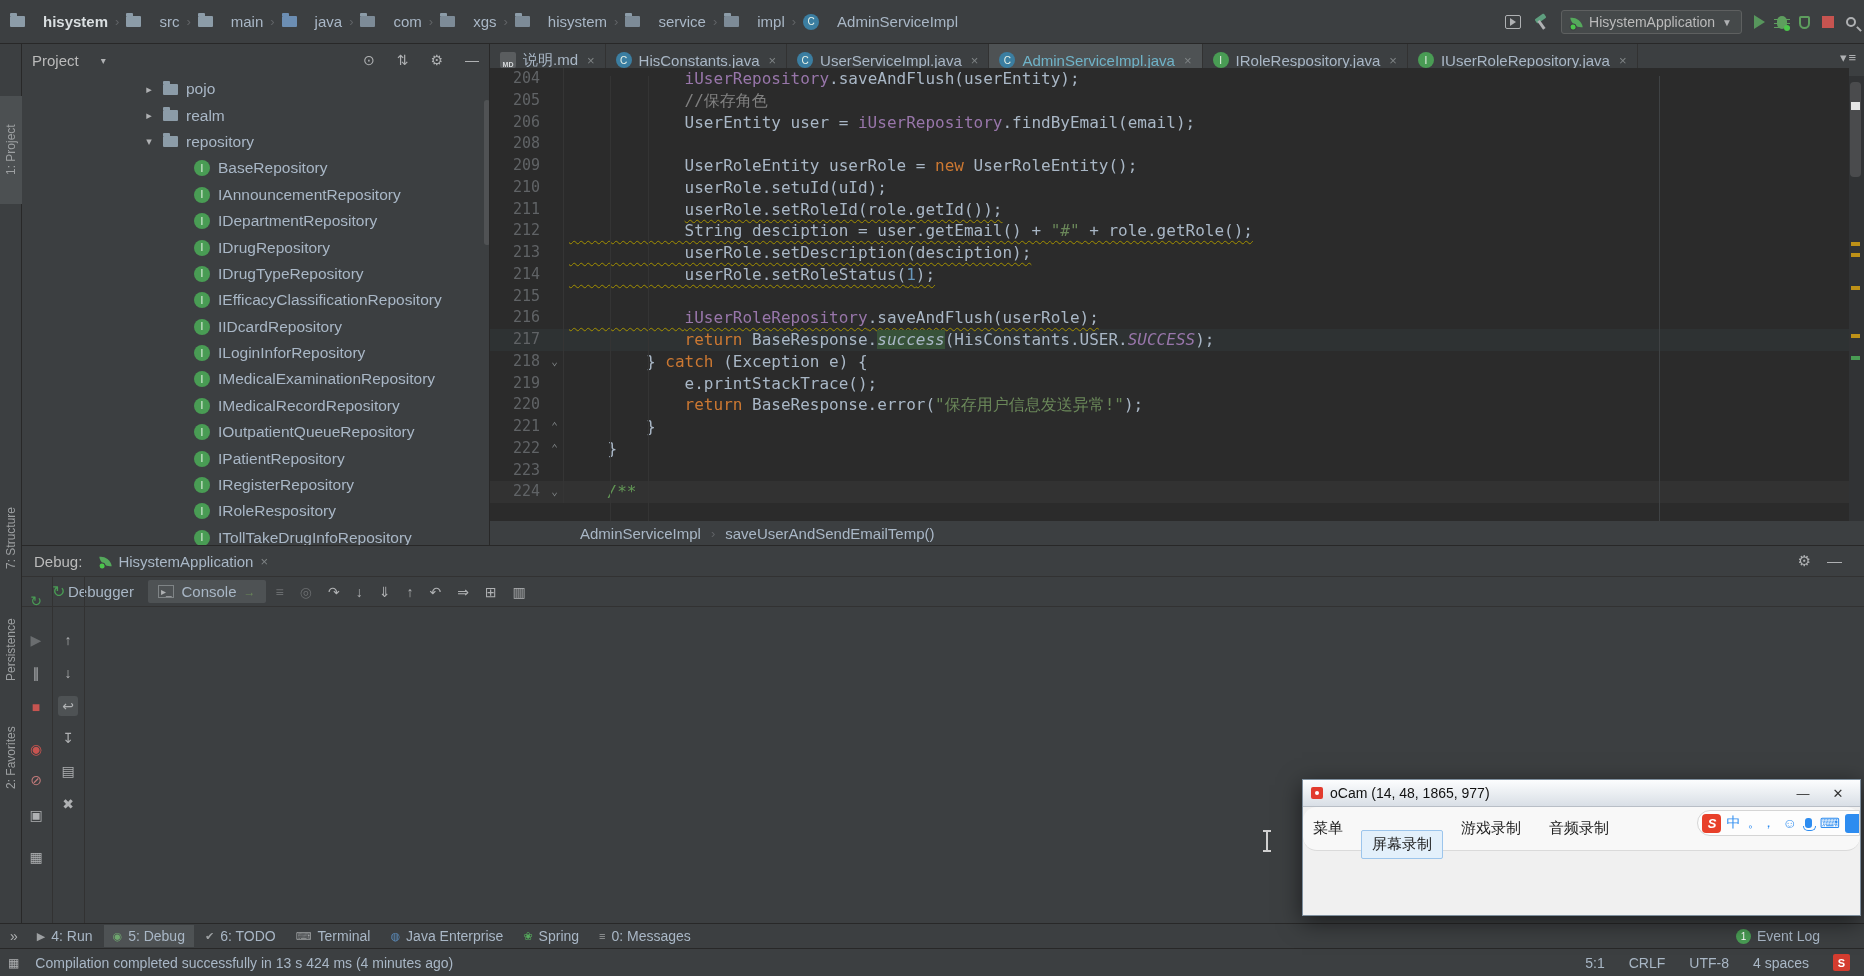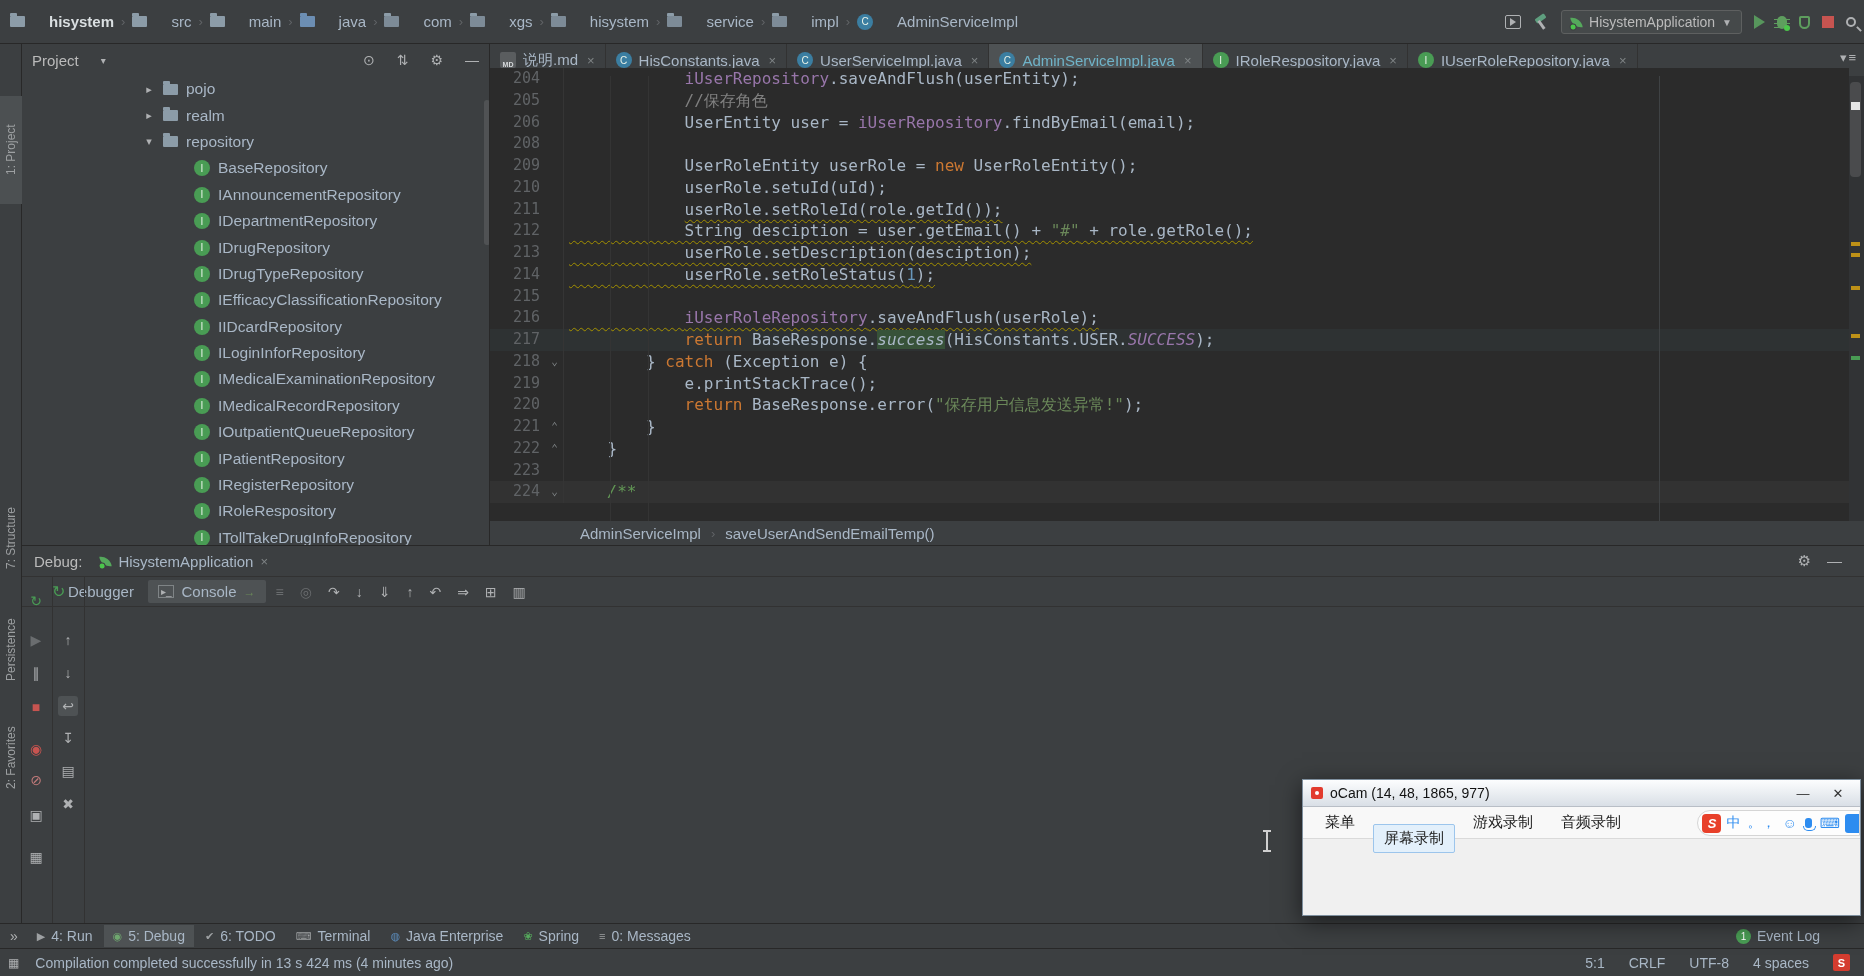--- a/index.html
+++ b/index.html
@@ -3,21 +3,21 @@
 <meta charset="utf-8">
 <style>
   html,body{margin:0;padding:0;background:#1e1e1e;}
   *{box-sizing:border-box;}
   #app{position:relative;width:1864px;height:976px;background:#2B2B2B;overflow:hidden;
        font-family:"Liberation Sans",sans-serif;color:#A9B7C6;-webkit-font-smoothing:antialiased;}
   .abs{position:absolute;}
   
   #topbar{left:0;top:0;width:1864px;height:44px;background:#3C3F41;border-bottom:1px solid #282828;
           display:flex;align-items:center;padding-left:10px;font-size:15px;}
-  .crumb{display:inline-flex;align-items:center;gap:24px;color:#A9B7C6;cursor:default;text-align:center;}
+  .crumb{display:inline-flex;align-items:center;gap:18px;color:#A9B7C6;cursor:default;text-align:center;}
   .crumb.root .clabel{font-weight:bold;color:#DADfe1;}
   .crumb-sep{color:#606366;margin:0 7px;font-size:13px;}
   .folder{width:15px;height:11px;background:#8C9CA8;border-radius:1px;position:relative;display:inline-block;}
   .folder::before{content:'';position:absolute;left:0;top:-3px;width:7px;height:3px;background:#8C9CA8;border-radius:1px 1px 0 0;}
   .folder.pkg{background:#7D8B97;}
   .folder.src{background:#6C8EB3;}
   .folder.src::before{background:#6C8EB3;}
   .cicon{width:16px;height:16px;border-radius:50%;display:inline-flex;align-items:center;justify-content:center;
          font-size:10px;color:#E8F2E8;flex:none;}
   .cicon.cls{background:#3B7EA1;}
@@ -123,22 +123,22 @@
             display:flex;align-items:center;justify-content:center;}
   
   #ocam{left:1302px;top:779px;width:559px;height:137px;background:#F0F0F0;border:1px solid #7E8F9E;
         box-shadow:0 6px 22px rgba(0,0,0,.55);color:#1b1b1b;overflow:hidden;}
   #octitle{height:27px;background:linear-gradient(#FCFDFE,#D9DFE6);border-bottom:1px solid #B8BEC6;
            display:flex;align-items:center;gap:7px;padding:0 8px;font-size:14px;color:#111;}
   #oclogo{width:12px;height:12px;background:#E23B2E;border-radius:2px;flex:none;position:relative;}
   #oclogo::after{content:'';position:absolute;left:4px;top:4px;width:4px;height:4px;background:#fff;border-radius:50%;}
   #octitle .wbtn{width:28px;height:19px;display:flex;align-items:center;justify-content:center;color:#333;font-size:13px;}
   #octitle .spacer{flex:1;}
-  #ocmenu{height:32px;background:#F8F8F8;border-bottom:1px solid #DADADA;display:flex;align-items:center;
-          gap:8px;padding-left:12px;font-size:15px;color:#222;position:relative;}
+  #ocmenu{height:44px;background:#F8F8F8;border-bottom:1px solid #DADADA;display:flex;align-items:center;
+          gap:8px;font-size:15px;color:#222;position:relative;border-radius:14px;}
   .ocm{padding:4px 10px;}
   .ocm.active{background:#E3F0FB;border:1px solid #9CC5EC;border-radius:2px;margin-top:32px;}
   #ime{position:absolute;right:0;top:3px;height:26px;display:flex;align-items:center;gap:3px;
        background:#FDFDFD;border:1px solid #D5D5D5;border-radius:13px 0 0 13px;padding:0 0 0 4px;}
   #imes{width:19px;height:19px;border-radius:4px;background:#E8402A;color:#fff;font-weight:bold;font-size:13px;
         display:flex;align-items:center;justify-content:center;font-style:italic;}
   .imei{color:#2D8CF0;font-size:14px;padding:0 2px;}
   .mic{width:7px;height:10px;background:#2D8CF0;border-radius:3px;position:relative;margin:0 3px;}
   .mic::after{content:'';position:absolute;left:-2px;bottom:-3px;width:11px;height:4px;border:1.5px solid #2D8CF0;border-top:none;border-radius:0 0 6px 6px;}
   #imecut{width:14px;height:19px;background:#2D8CF0;border-radius:3px 0 0 3px;}

